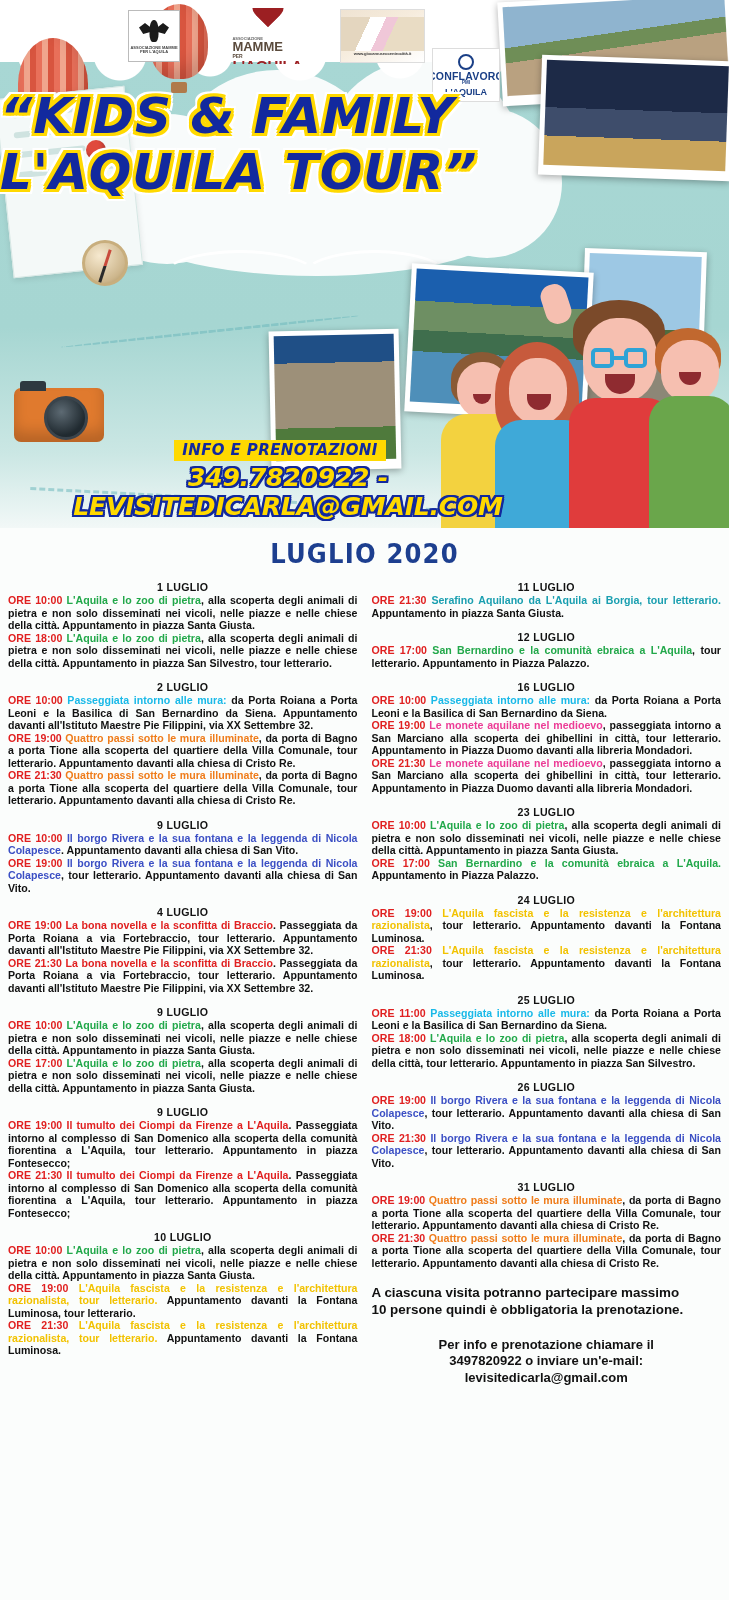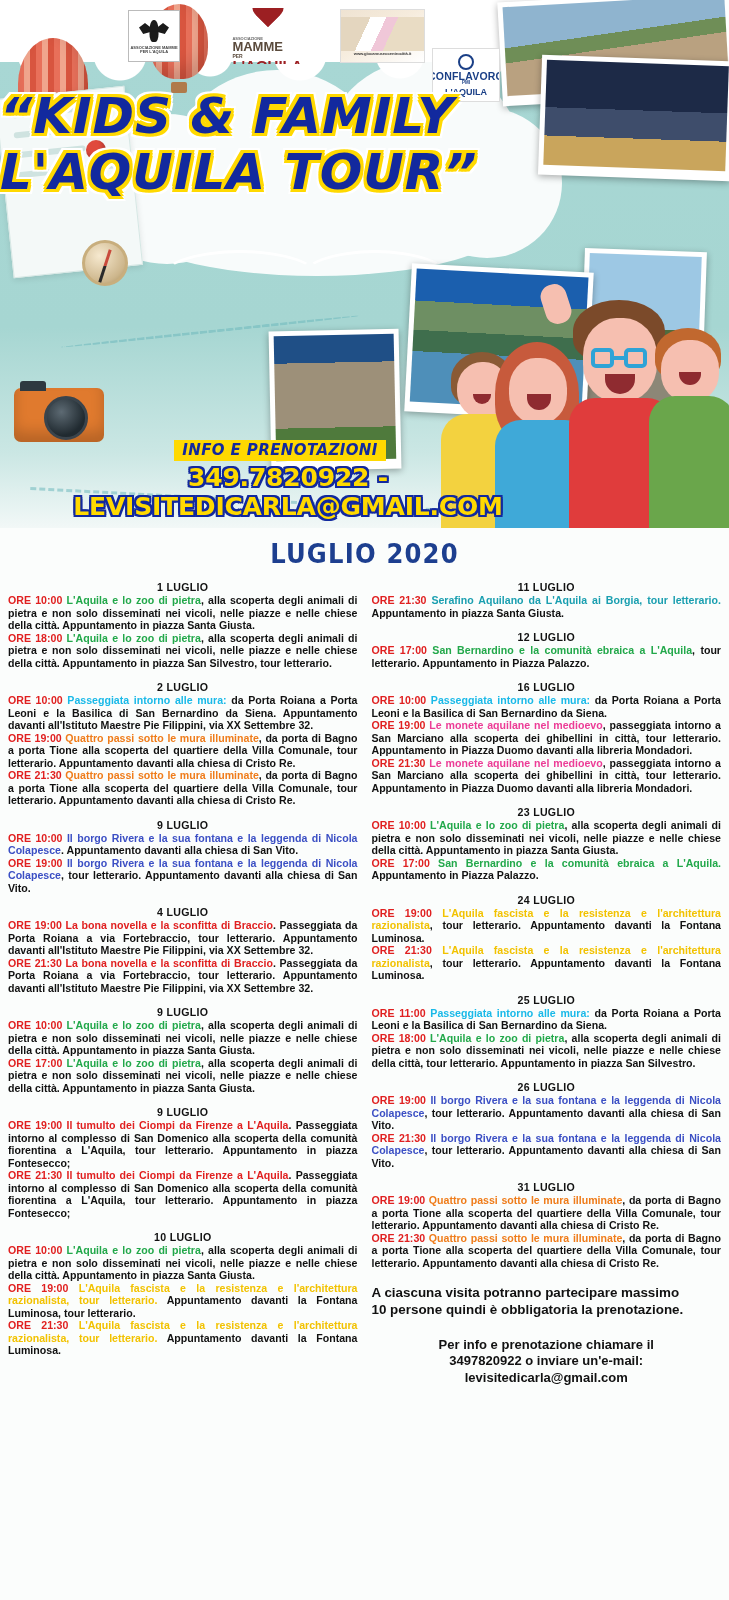--- a/index.html
+++ b/index.html
@@ -162,21 +162,21 @@
   .ttl2{ font-size:50px; margin-top:8px; }
 
   
   .info-wrap{ position:absolute; left:0; top:440px; width:560px; z-index:9; text-align:center; }
   .info-lbl{
     display:inline-block; background:#ffd900; color:#12299e;
     font-family:"DejaVu Sans", sans-serif; font-weight:900; font-style:italic;
     font-size:15px; letter-spacing:.4px; padding:1px 8px 2px;
   }
   .info-mail{
-    font-family:"DejaVu Sans", sans-serif; font-weight:900; 
+    font-family:"DejaVu Sans", sans-serif; font-weight:900; font-style:italic;
     font-size:25px; color:#ffd900; margin-top:2px; letter-spacing:-.2px;
     text-shadow:-2px -2px 0 #12299e,2px -2px 0 #12299e,-2px 2px 0 #12299e,2px 2px 0 #12299e,
                 0 -2px 0 #12299e,0 2px 0 #12299e,-2px 0 0 #12299e,2px 0 0 #12299e;
     margin-left:16px;
   }
 
   
   .month{
     text-align:center; color:#1d3f8f; font-family:"DejaVu Sans Condensed","Liberation Sans",sans-serif;
     font-weight:700; font-size:27px; letter-spacing:1.2px; padding:10px 0 12px;

